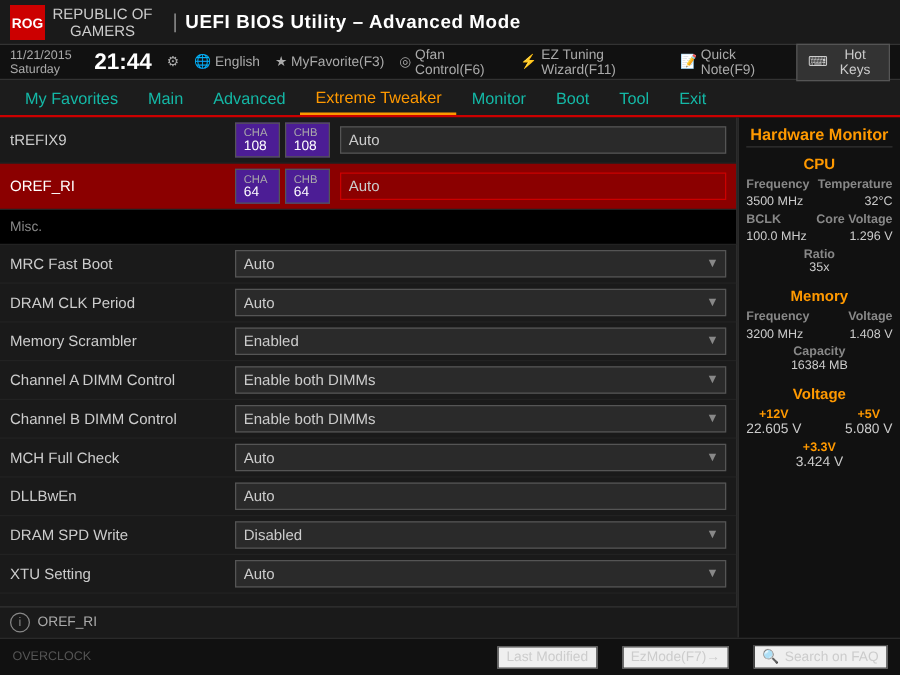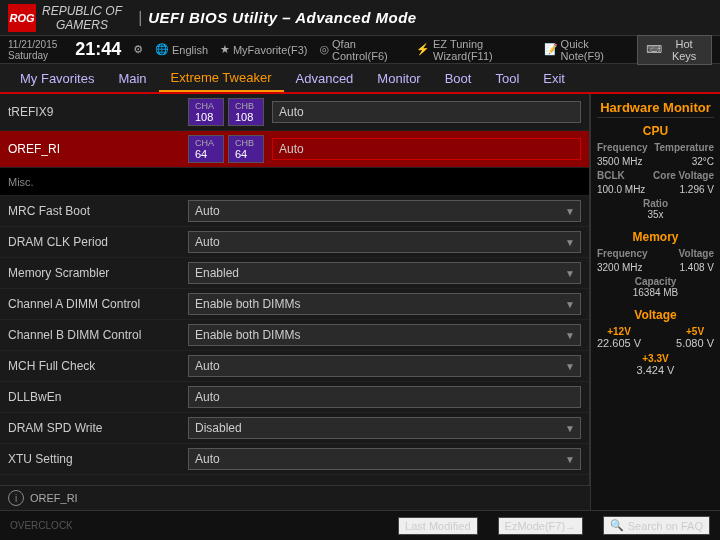--- a/index.html
+++ b/index.html
@@ -14,21 +14,20 @@
     }
 
     
     .header-bar {
       background: #1a1a1a;
       display: flex;
       align-items: center;
       padding: 4px 8px;
       border-bottom: 1px solid #333;
       height: 36px;
-      font-style: italic;
     }
     .asus-logo {
       display: flex;
       flex-direction: column;
       align-items: center;
       margin-right: 10px;
     }
     .rog-icon {
       width: 28px;
       height: 28px;
@@ -88,21 +87,21 @@
     
     .nav-bar {
       background: #1c1c1c;
       display: flex;
       align-items: center;
       padding: 0 8px;
       height: 30px;
       border-bottom: 2px solid #c00;
     }
     .nav-item {
-      color: #c4b5fd;
+      color: #14b8a6;
       font-size: 13px;
       padding: 6px 12px;
       cursor: pointer;
       height: 100%;
       display: flex;
       align-items: center;
     }
     .nav-item.active {
       color: #f90;
       border-bottom: 2px solid #f90;
@@ -354,25 +353,25 @@
   </button>
 </div>
 
 <div class="nav-bar">
   <div class="nav-item">
     <span>My Favorites</span>
   </div>
   <div class="nav-item">
     <span>Main</span>
   </div>
+  <div class="nav-item">
+    <span>Advanced</span>
+  </div>
   <div class="nav-item active">
     <span>Extreme Tweaker</span>
-  </div>
-  <div class="nav-item">
-    <span>Advanced</span>
   </div>
   <div class="nav-item">
     <span>Monitor</span>
   </div>
   <div class="nav-item">
     <span>Boot</span>
   </div>
   <div class="nav-item">
     <span>Tool</span>
   </div>

